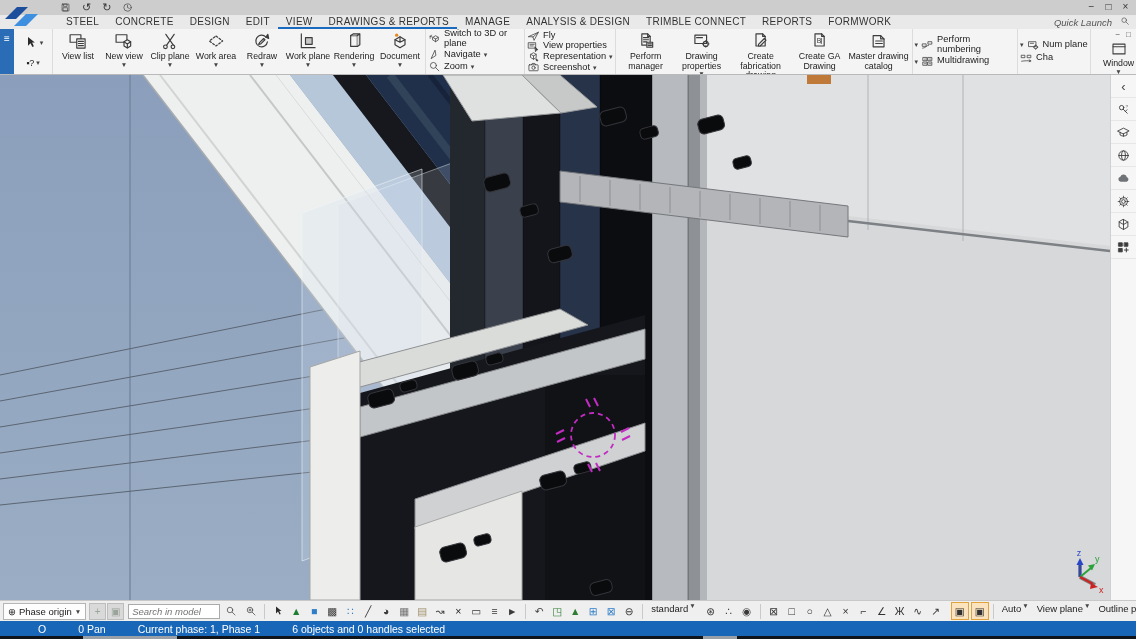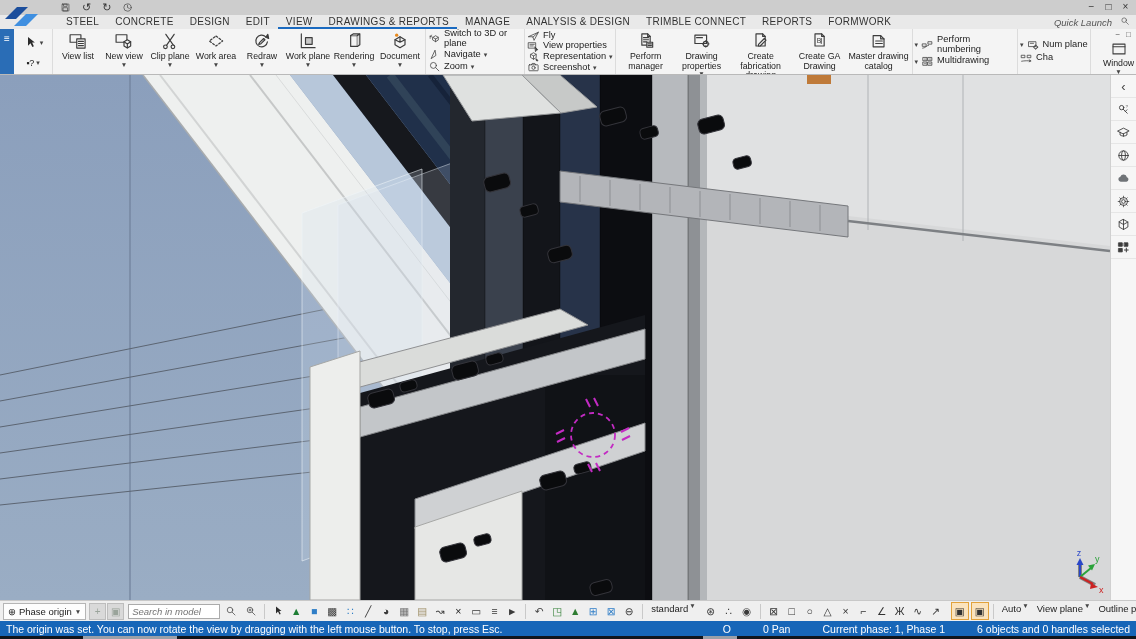--- a/index.html
+++ b/index.html
@@ -806,21 +806,20 @@
         <span class="caret">▼</span>
       </div>
       <div class="dropdown">
         <span>Outline planes</span>
       </div>
     </span>
 
 </div>
 
 <div class="statusbar">
-  <span class="msg">The origin was set. You can now rotate the view by dragging with the left mouse button. To stop, press Esc.</span>
   <span id="status-fields" style="display:flex">
       <span class="fld">O</span>
       <span class="fld">0 Pan</span>
       <span class="fld">Current phase: 1, Phase 1</span>
       <span class="fld">6 objects and 0 handles selected</span>
     </span>
 </div>
 <div class="taskstrip">
   <i style="left:83px;width:94px"></i>
     <i style="left:703px;width:34px"></i>

